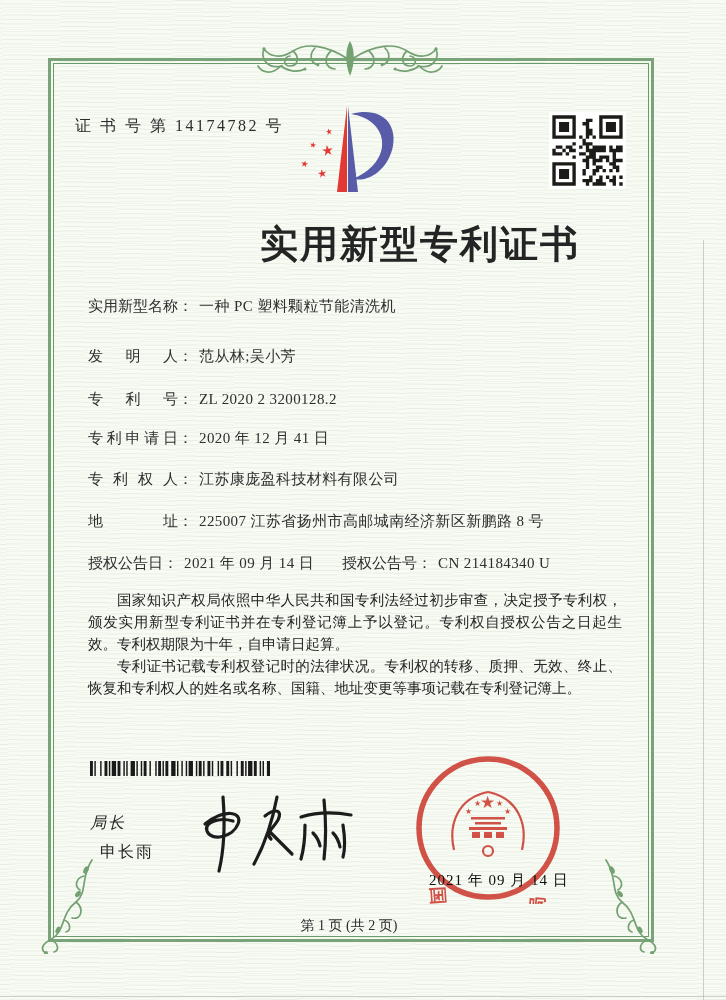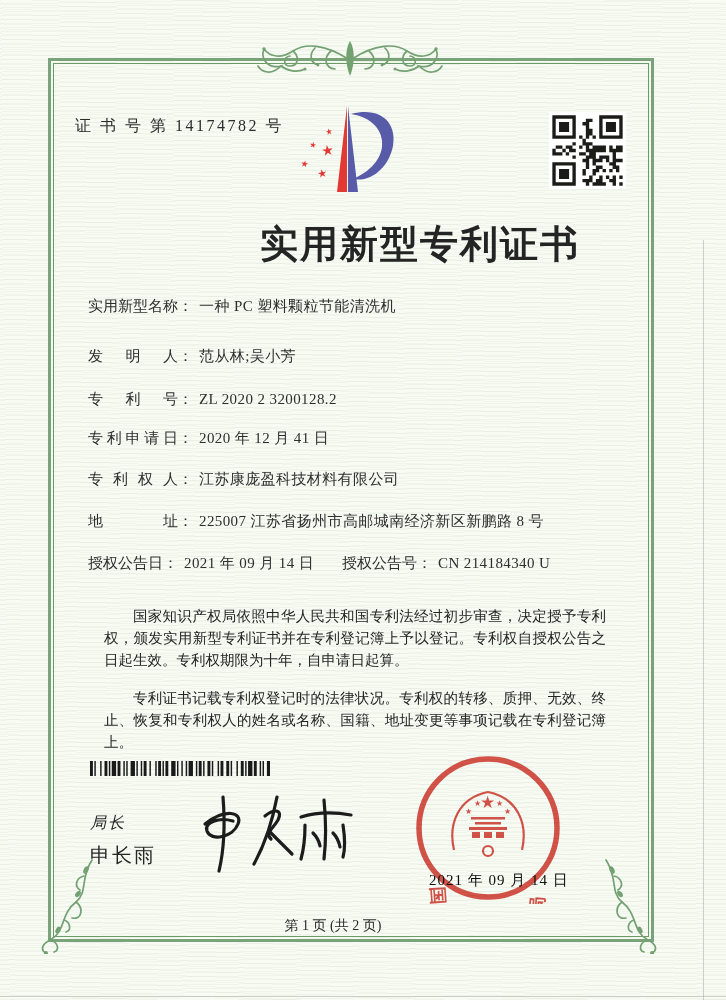--- a/index.html
+++ b/index.html
@@ -42,31 +42,31 @@
     display:inline-block;width:90px;vertical-align:bottom;
     text-align:justify;text-align-last:justify;
   }
   .fcolon{display:inline-block;}
   .fval{margin-left:6px;letter-spacing:.4px;}
   .gpair2{position:absolute;left:254px;top:0;}
   .paras{
     position:absolute;left:88px;top:589px;width:534px;
     font-size:14.5px;line-height:22px;text-align:justify;color:#242424;
   }
-  .paras p{margin:16px;text-indent:2em;}
+  .paras p{margin:0;text-indent:2em;}
   .barcode{position:absolute;left:90px;top:761px;width:180px;height:15px;}
   .officer-title{position:absolute;left:90px;top:813px;font-size:16px;letter-spacing:2px;font-style:italic;}
-  .officer-name{position:absolute;left:90px;top:842px;font-size:20px;letter-spacing:2px;}
+  .officer-name{position:absolute;left:100px;top:842px;font-size:16px;letter-spacing:2px;}
   .sig{position:absolute;left:183px;top:792px;width:178px;height:84px;}
   .seal{position:absolute;left:412px;top:752px;width:152px;height:152px;mix-blend-mode:multiply;opacity:.93;}
   .seal-date{
     position:absolute;left:429px;top:871px;font-size:15px;letter-spacing:1px;
     color:#101010;z-index:5;
   }
-  .page-note{position:absolute;left:48px;top:917px;width:570px;text-align:center;font-size:14px;color:#2a2a2a;}
+  .page-note{position:absolute;left:64px;top:917px;width:570px;text-align:center;font-size:14px;color:#2a2a2a;}
   .back-note{position:absolute;left:48px;top:957px;width:570px;text-align:center;font-size:14px;color:#333;}
   .scan-edge-r{position:absolute;left:703px;top:240px;width:1px;height:760px;background:rgba(150,156,150,.45);}
   .scan-edge-b{position:absolute;left:0;top:996px;width:726px;height:1px;background:rgba(160,166,160,.5);}
   svg{display:block;}
 </style>
 </head>
 <body>
 
 <div class="paper">
 

